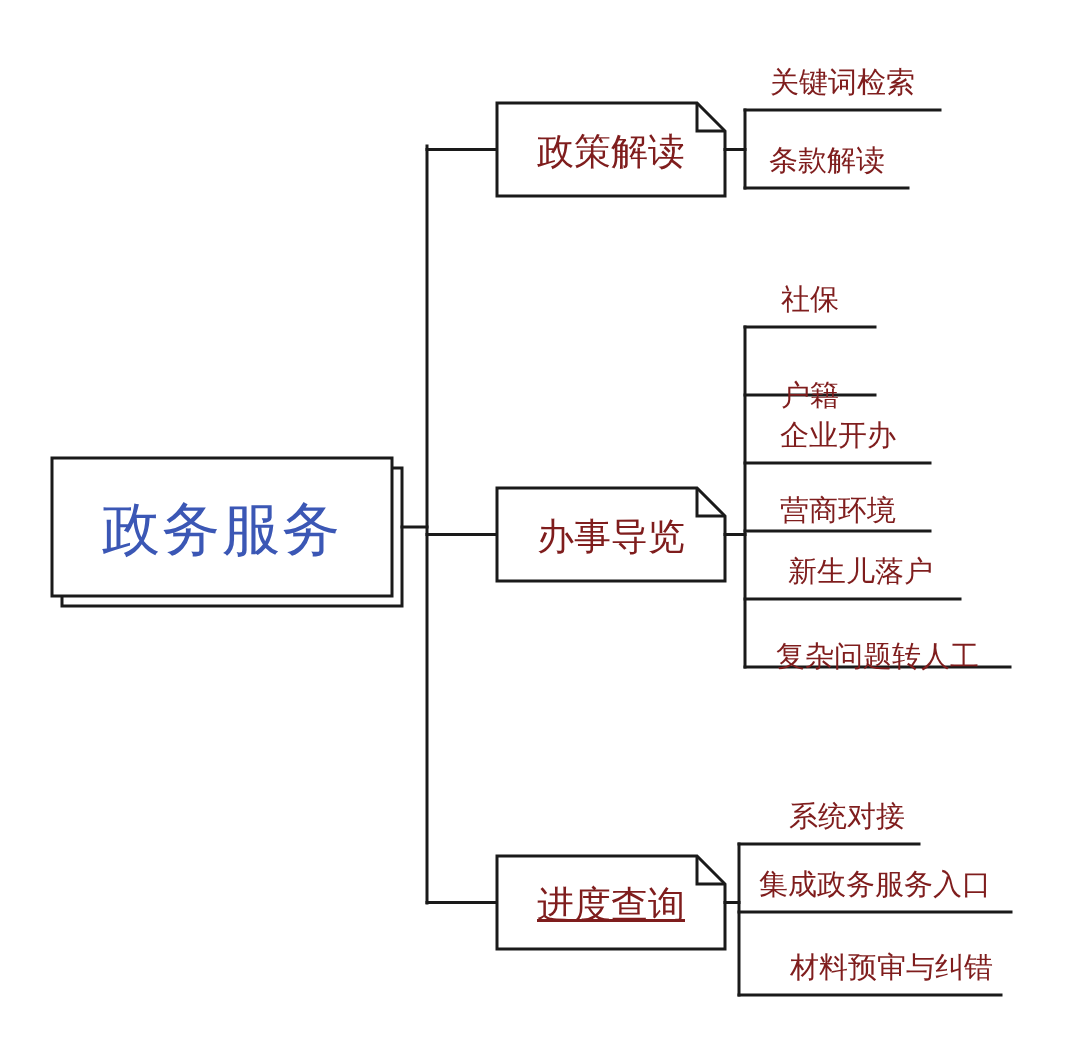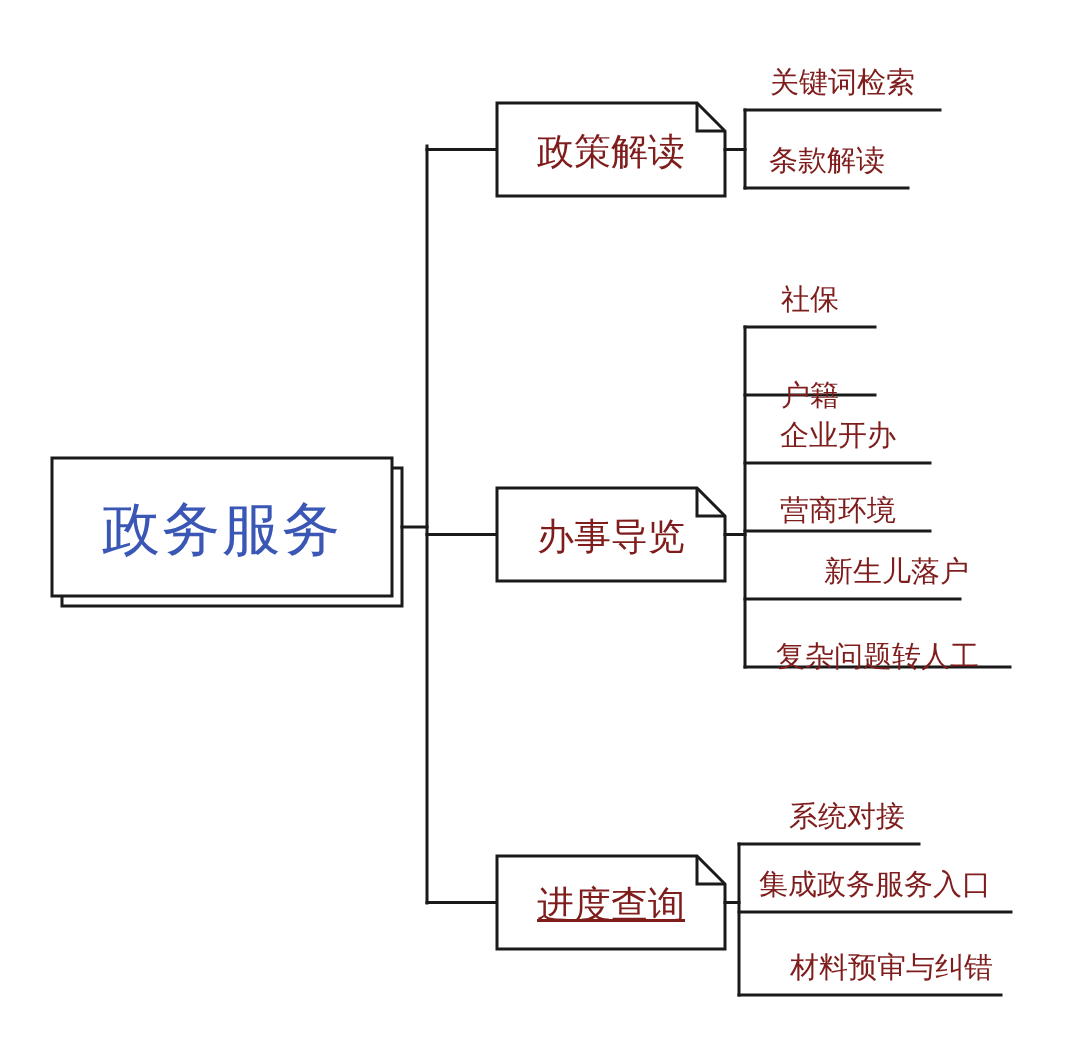--- a/index.html
+++ b/index.html
@@ -83,20 +83,20 @@
   <div id="label-layer">
       <div class="node-label root-label" style="color: rgb(59, 87, 181); left: 102px; top: 500px; visibility: visible;">政务服务</div>
       <div class="node-label branch-label" style="left: 537px; top: 133px; visibility: visible;">政策解读</div>
       <div class="node-label leaf-label" style="left: 770px; top: 68px; visibility: visible;">关键词检索</div>
       <div class="node-label leaf-label" style="left: 769px; top: 146px; visibility: visible;">条款解读</div>
       <div class="node-label branch-label" style="left: 537px; top: 518px; visibility: visible;">办事导览</div>
       <div class="node-label leaf-label" style="left: 781px; top: 285px; visibility: visible;">社保</div>
       <div class="node-label leaf-label" style="left: 781px; top: 353px; visibility: visible; margin-top: 28px;">户籍</div>
       <div class="node-label leaf-label" style="left: 780px; top: 421px; visibility: visible;">企业开办</div>
       <div class="node-label leaf-label" style="left: 780px; top: 489px; visibility: visible; margin-top: 7px;">营商环境</div>
-      <div class="node-label leaf-label" style="left: 824px; top: 557px; visibility: visible;">新生儿落户</div>
+      <div class="node-label leaf-label" style="left: 788px; top: 557px; visibility: visible;">新生儿落户</div>
       <div class="node-label leaf-label" style="left: 776px; top: 642px; visibility: visible;">复杂问题转人工</div>
       <div class="node-label branch-label" style="left: 537px; top: 886px; visibility: visible; text-decoration: underline;">进度查询</div>
       <div class="node-label leaf-label" style="left: 771px; top: 802px; visibility: visible; margin-left: 18px;">系统对接</div>
       <div class="node-label leaf-label" style="left: 759px; top: 870px; visibility: visible;">集成政务服务入口</div>
       <div class="node-label leaf-label" style="left: 790px; top: 953px; visibility: visible;">材料预审与纠错</div>
     </div>
 </div>
 
 </body></html>

